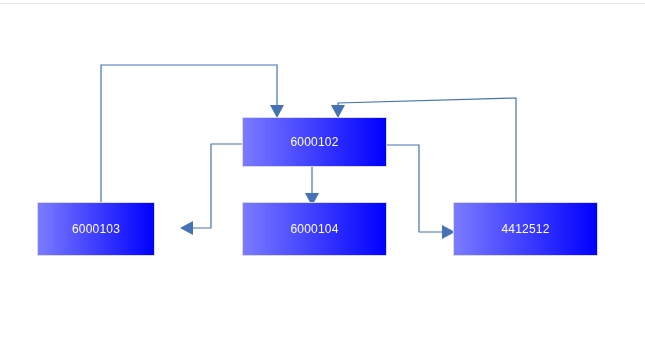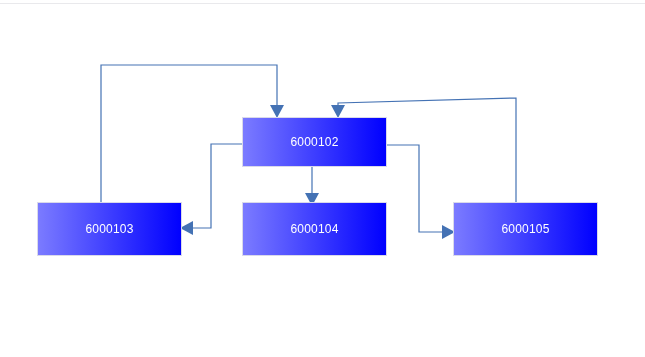--- a/index.html
+++ b/index.html
@@ -96,28 +96,28 @@
       <polyline points="387,145 419,145 419,232 444,232" fill="none" stroke="#4472b4" stroke-width="1.2"></polyline>
       <polygon points="442,225 442,239 455,232" fill="#4472b4"></polygon>
     </g>
   </svg>
 
   <div class="node-box" style="left:242px; top:117px; width:145px; height:50px;
               background: linear-gradient(to right, #7b7bff, #0000ff);">
     <span class="node-label">6000102</span>
   </div>
 
-  <div class="node-box" style="left:37px; top:202px; width:145px; height:54px;
+  <div class="node-box" style="left:37px; top:202px; width:118px; height:54px;
               background: linear-gradient(to right, #7b7bff, #0000ff);">
     <span class="node-label">6000103</span>
   </div>
 
   <div class="node-box" style="left:242px; top:202px; width:145px; height:54px;
               background: linear-gradient(to right, #7b7bff, #0000ff); align-items: center;">
     <span class="node-label">6000104</span>
   </div>
 
   <div class="node-box" style="left:453px; top:202px; width:145px; height:54px;
               background: linear-gradient(to right, #7b7bff, #0000ff);">
-    <span class="node-label">6000105</span>
+    <span class="node-label">4412512</span>
   </div>
 
 </div>
 
 </body></html>

